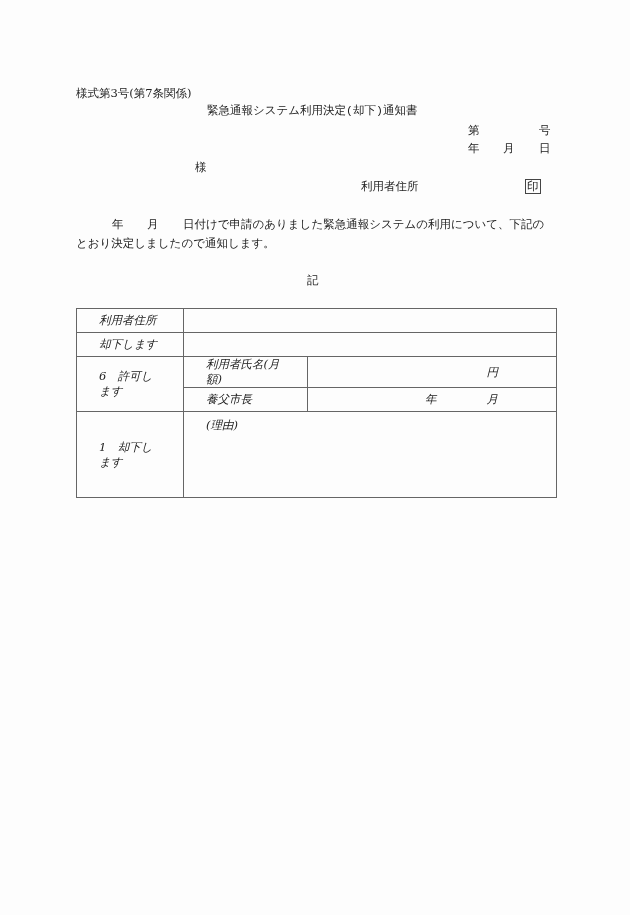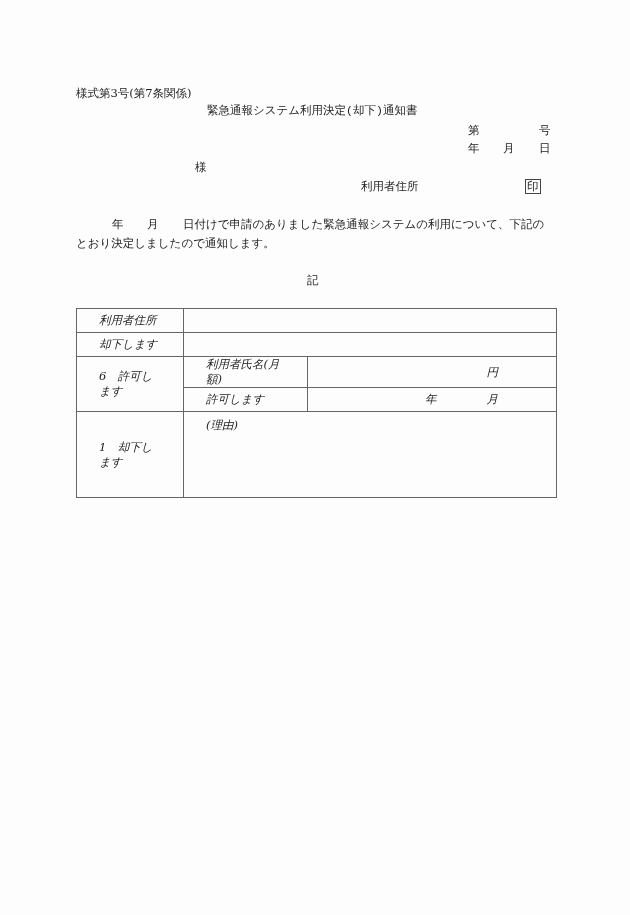--- a/index.html
+++ b/index.html
@@ -53,21 +53,21 @@
   <tr>
     <td rowspan="2">6　許可します</td>
     <td>利用者氏名(月額)</td>
     <td>
       <div class="right-inner" style="padding-right:36px;">
         <span>円</span>
       </div>
     </td>
   </tr>
   <tr>
-    <td>許可します</td>
+    <td>養父市長</td>
     <td>
       <div class="right-inner" style="padding-right:36px;">
         <span style="margin-right:50px;">年</span>
         <span>月</span>
       </div>
     </td>
   </tr>
   <tr>
     <td style="height:85px;">1　却下します</td>
     <td colspan="2" class="reason">

